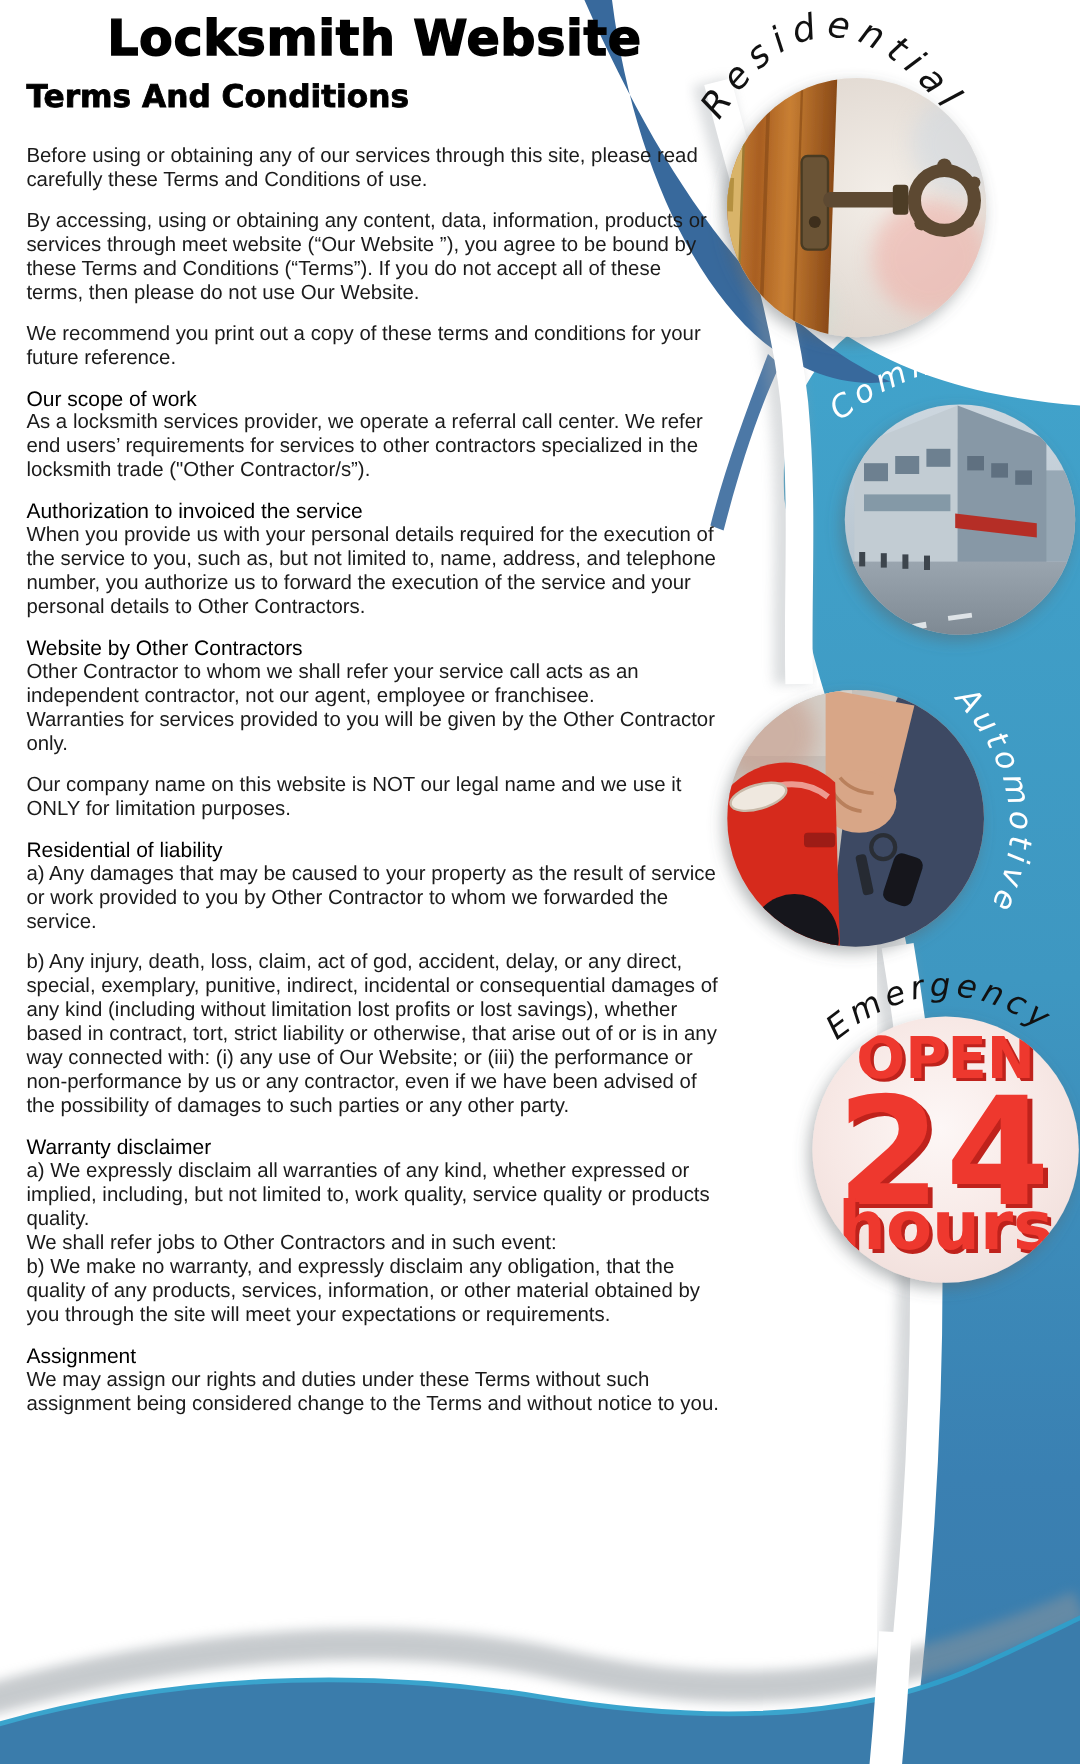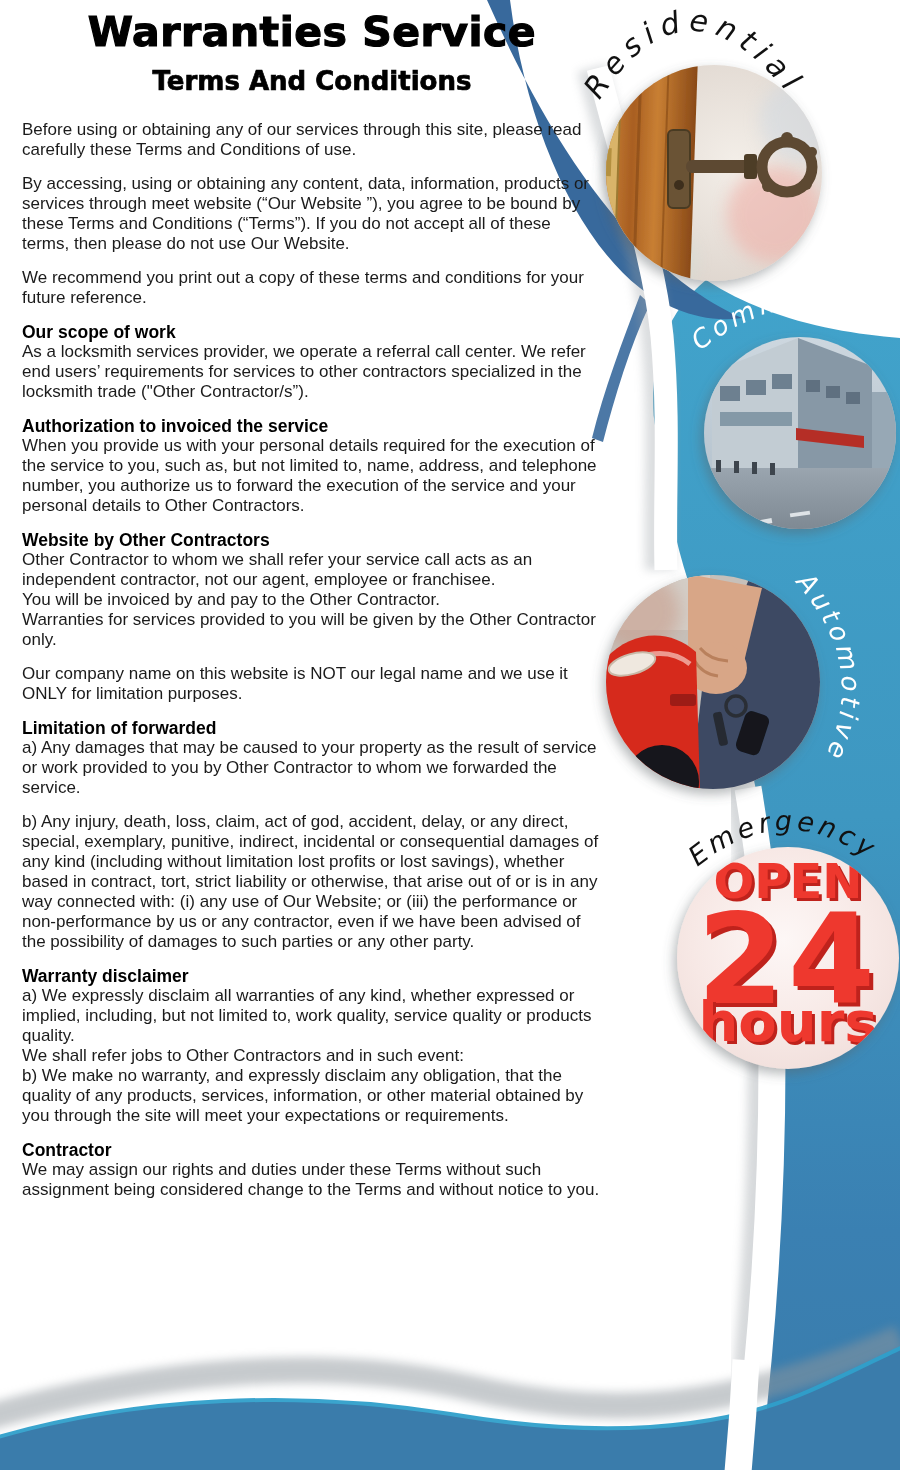--- a/index.html
+++ b/index.html
@@ -8,27 +8,27 @@
     background:#ffffff;font-family:"Liberation Sans",sans-serif;color:#1b1b1b;
   }
   #deco{position:absolute;left:0;top:0;width:900px;height:1470px;z-index:0}
   .textcol{position:absolute;left:22px;top:8px;width:580px;z-index:2}
   h1.title{
     font-size:41px;line-height:48px;font-weight:bold;text-align:center;
     margin:0 0 10px 0;color:#000;-webkit-text-stroke:1.2px #000;letter-spacing:.5px;
     font-family:"DejaVu Sans","Liberation Sans",sans-serif;
   }
   h2.subtitle{
-    font-size:26px;line-height:30px;font-weight:bold;text-align:center;
+    font-size:26px;line-height:30px;font-weight:bold;
     margin:0 0 24px 0;color:#000;-webkit-text-stroke:.7px #000;
     font-family:"DejaVu Sans","Liberation Sans",sans-serif;
   }
   .para{margin:0 0 14px 0;font-size:17px;line-height:20px}
   .para .ln{display:block}
-  .shead{font-size:17.5px;font-weight:bold;line-height:20px;margin:2px 0 0 0;color:#000}
+  .shead{font-size:17.5px;font-weight:normal;line-height:20px;margin:2px 0 0 0;color:#000}
   .svgtxt{font-family:"DejaVu Sans","Liberation Sans",sans-serif}
 </style>
 </head>
 <body>
 
 <svg id="deco" viewBox="0 0 900 1470" xmlns="http://www.w3.org/2000/svg">
   <defs>
     <linearGradient id="bandGrad" gradientUnits="userSpaceOnUse" x1="0" y1="280" x2="0" y2="1470">
       <stop offset="0" stop-color="#41a3cb"></stop>
       <stop offset="0.45" stop-color="#3e97c1"></stop>
@@ -208,21 +208,21 @@
   <text class="svgtxt" font-size="26" font-style="italic" letter-spacing="4" fill="#ffffff">
     <textPath href="#autoArc" startOffset="1%">Automotive</textPath>
   </text>
   <text class="svgtxt" font-size="27" font-style="italic" letter-spacing="4" fill="#111111">
     <textPath href="#emerArc" startOffset="2%">Emergency</textPath>
   </text>
 </svg>
 
 <div class="textcol">
   <header>
-    <h1 class="title">Warranties Service</h1>
+    <h1 class="title">Locksmith Website</h1>
     <h2 class="subtitle">Terms And Conditions</h2>
   </header>
   <main id="sections">
       <p class="para">
         <span class="ln">Before using or obtaining any of our services through this site, please read carefully these Terms and Conditions of use.</span>
       </p>
       <p class="para">
         <span class="ln">By accessing, using or obtaining any content, data, information, products or services through meet website (“Our Website ”), you agree to be bound by these Terms and Conditions (“Terms”). If you do not accept all of these terms, then please do not use Our Website.</span>
       </p>
       <p class="para">
@@ -232,37 +232,36 @@
       <p class="para">
         <span class="ln">As a locksmith services provider, we operate a referral call center. We refer end users’ requirements for services to other contractors specialized in the locksmith trade ("Other Contractor/s”).</span>
       </p>
       <div class="shead">Authorization to invoiced the service</div>
       <p class="para">
         <span class="ln">When you provide us with your personal details required for the execution of the service to you, such as, but not limited to, name, address, and telephone number, you authorize us to forward the execution of the service and your personal details to Other Contractors.</span>
       </p>
       <div class="shead">Website by Other Contractors</div>
       <p class="para">
         <span class="ln">Other Contractor to whom we shall refer your service call acts as an independent contractor, not our agent, employee or franchisee.</span>
-        <span class="ln">You will be invoiced by and pay to the Other Contractor.</span>
         <span class="ln">Warranties for services provided to you will be given by the Other Contractor only.</span>
       </p>
       <p class="para">
         <span class="ln">Our company name on this website is NOT our legal name and we use it ONLY for limitation purposes.</span>
       </p>
-      <div class="shead">Limitation of forwarded</div>
+      <div class="shead">Residential of liability</div>
       <p class="para">
         <span class="ln">a) Any damages that may be caused to your property as the result of service or work provided to you by Other Contractor to whom we forwarded the service.</span>
       </p>
       <p class="para">
         <span class="ln">b) Any injury, death, loss, claim, act of god, accident, delay, or any direct, special, exemplary, punitive, indirect, incidental or consequential damages of any kind (including without limitation lost profits or lost savings), whether based in contract, tort, strict liability or otherwise, that arise out of or is in any way connected with: (i) any use of Our Website; or (iii) the performance or non-performance by us or any contractor, even if we have been advised of the possibility of damages to such parties or any other party.</span>
       </p>
       <div class="shead">Warranty disclaimer</div>
       <p class="para">
         <span class="ln">a) We expressly disclaim all warranties of any kind, whether expressed or implied, including, but not limited to, work quality, service quality or products quality.</span>
         <span class="ln">We shall refer jobs to Other Contractors and in such event:</span>
         <span class="ln">b) We make no warranty, and expressly disclaim any obligation, that the quality of any products, services, information, or other material obtained by you through the site will meet your expectations or requirements.</span>
       </p>
-      <div class="shead">Contractor</div>
+      <div class="shead">Assignment</div>
       <p class="para">
         <span class="ln">We may assign our rights and duties under these Terms without such assignment being considered change to the Terms and without notice to you.</span>
       </p>
     </main>
 </div>
 
 </body></html>

